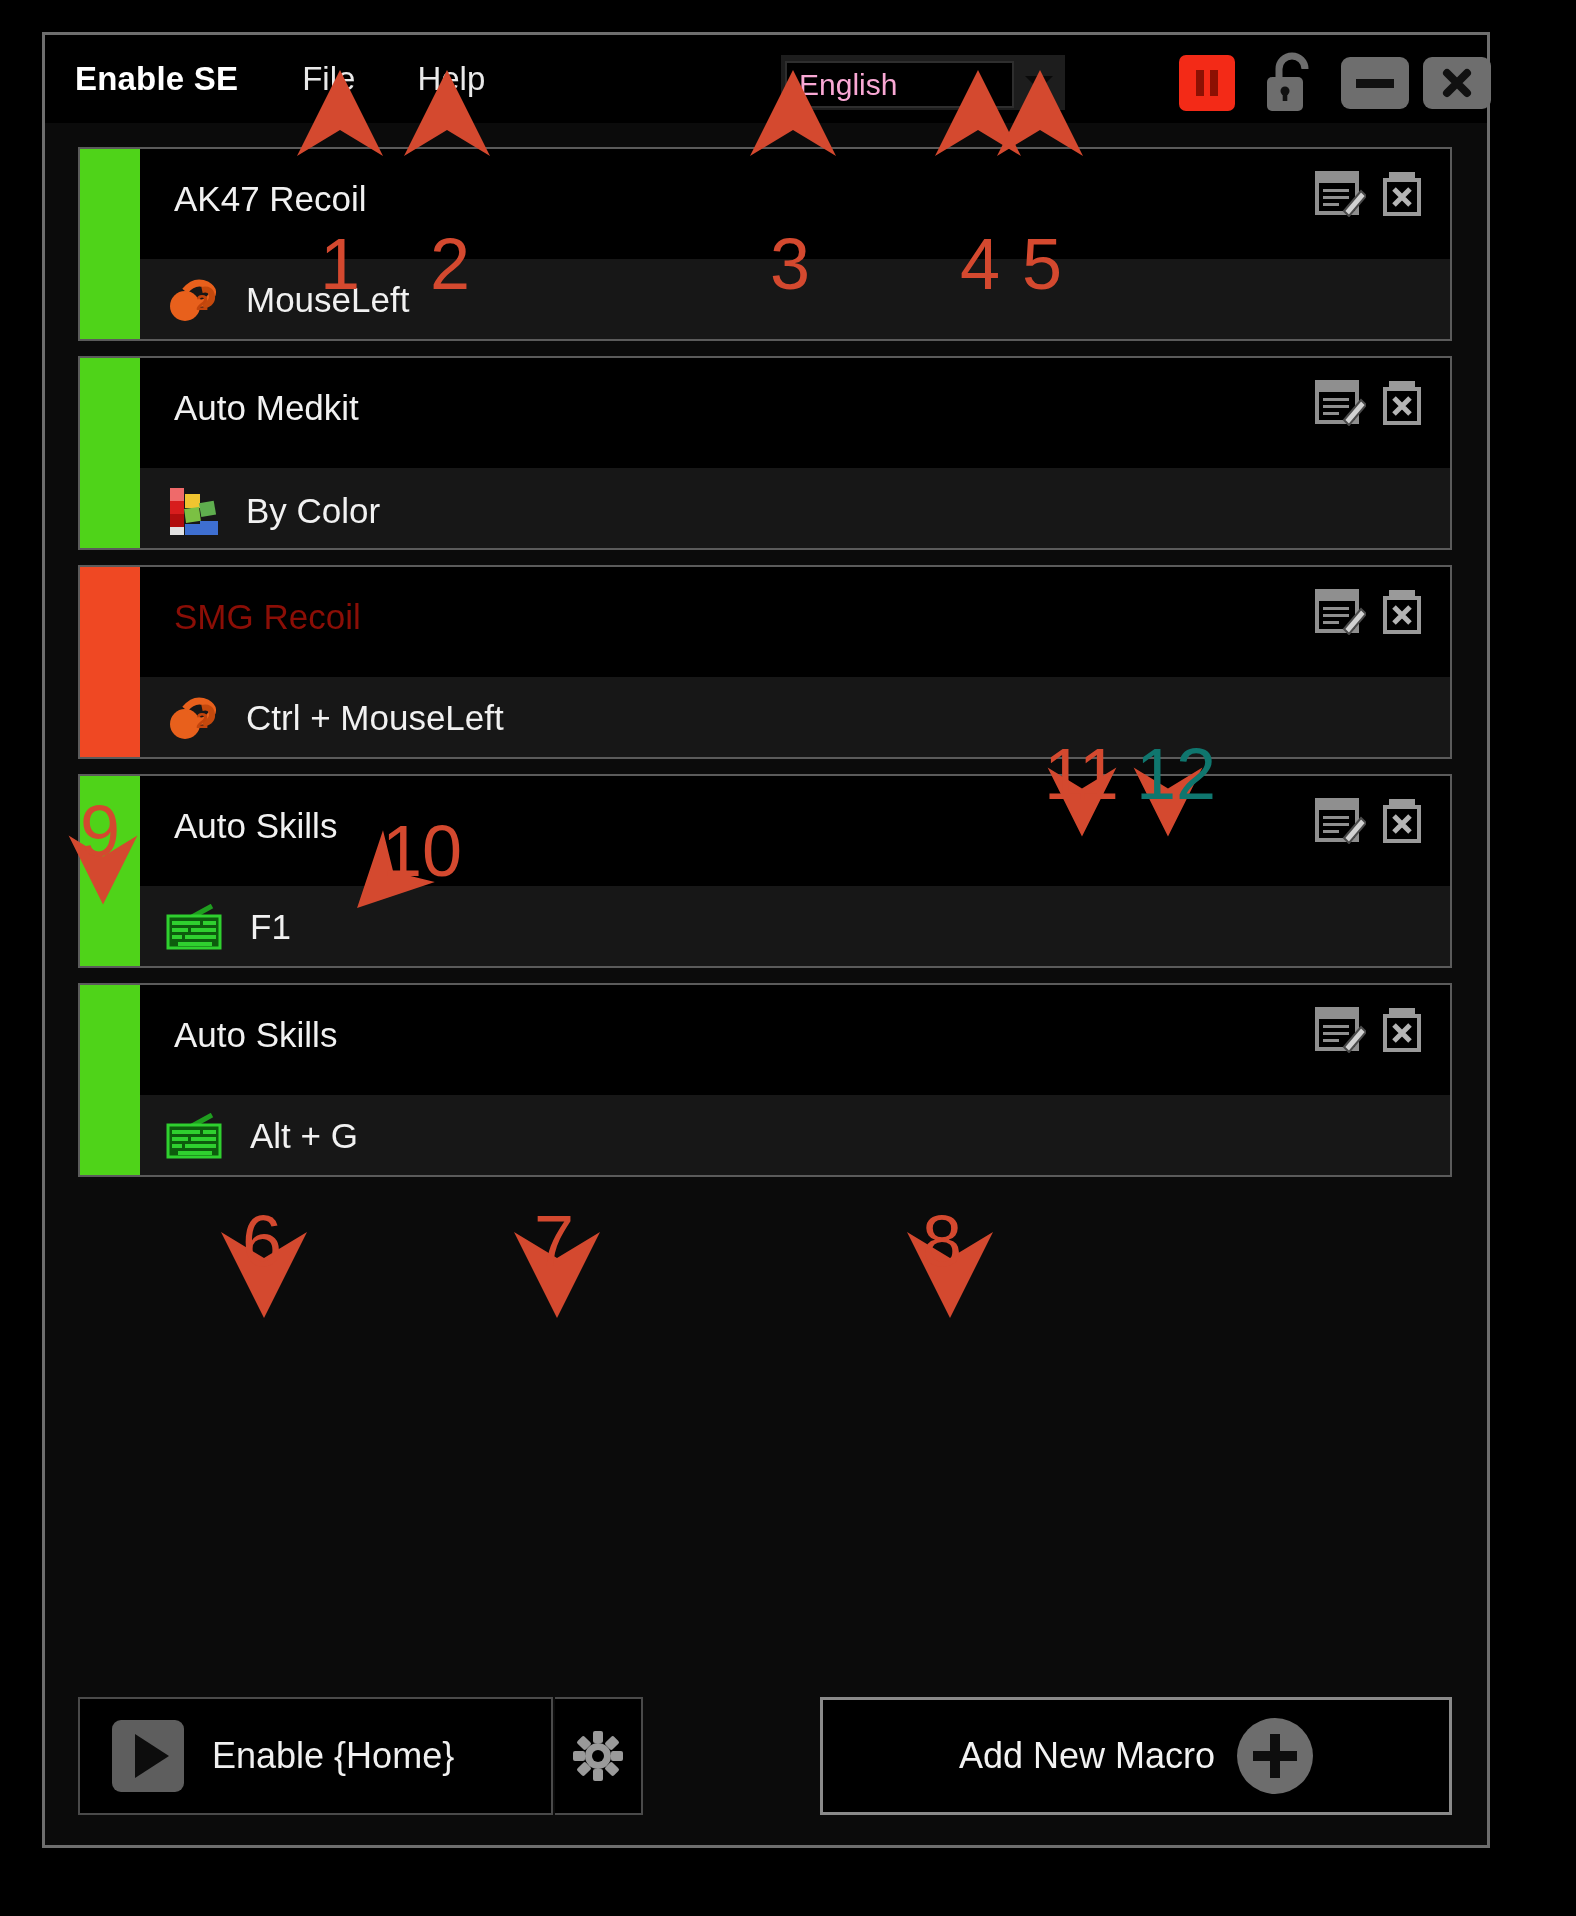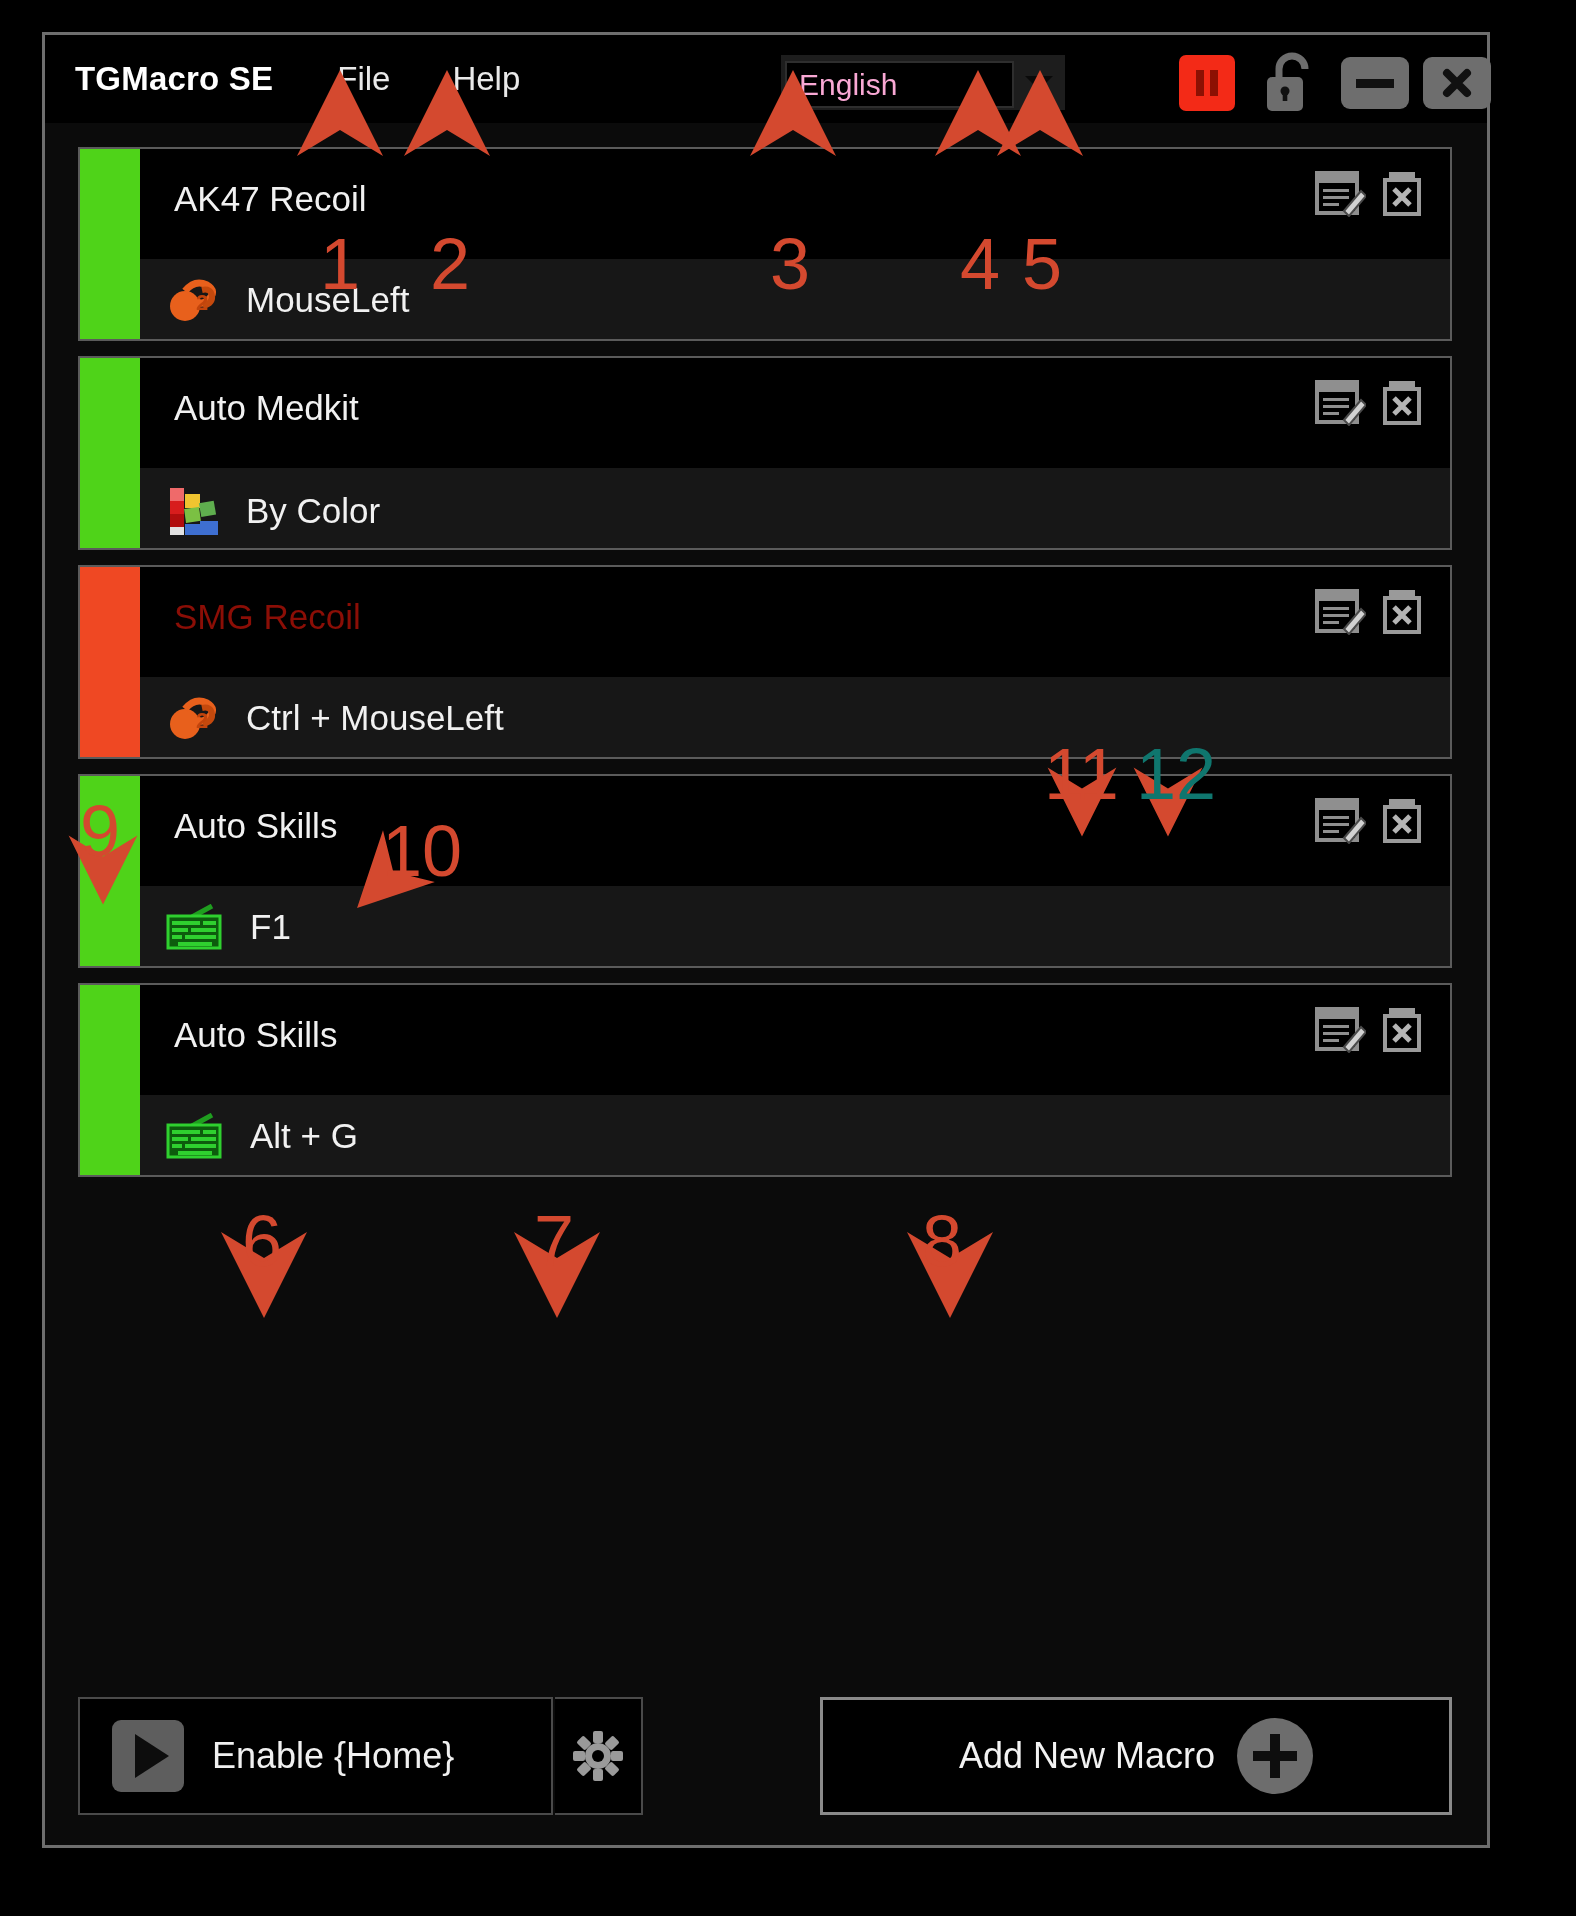--- a/index.html
+++ b/index.html
@@ -142,21 +142,21 @@
   }
   .anno-arrow{position:absolute;pointer-events:none;}
 </style>
 </head>
 <body>
 
 <div id="app-frame">
   <div id="window">
 
     <div id="titlebar">
-      <span id="app-title">TGMacro SE</span>
+      <span id="app-title">Enable SE</span>
       <span class="menu-item">File</span>
       <span class="menu-item" id="menu-help">Help</span>
 
       <div id="lang-wrap">
         <div id="lang-box">
           <span id="lang-value">English</span>
         </div>
         <div id="lang-caret">
           <span class="caret-dn"></span>
         </div>

